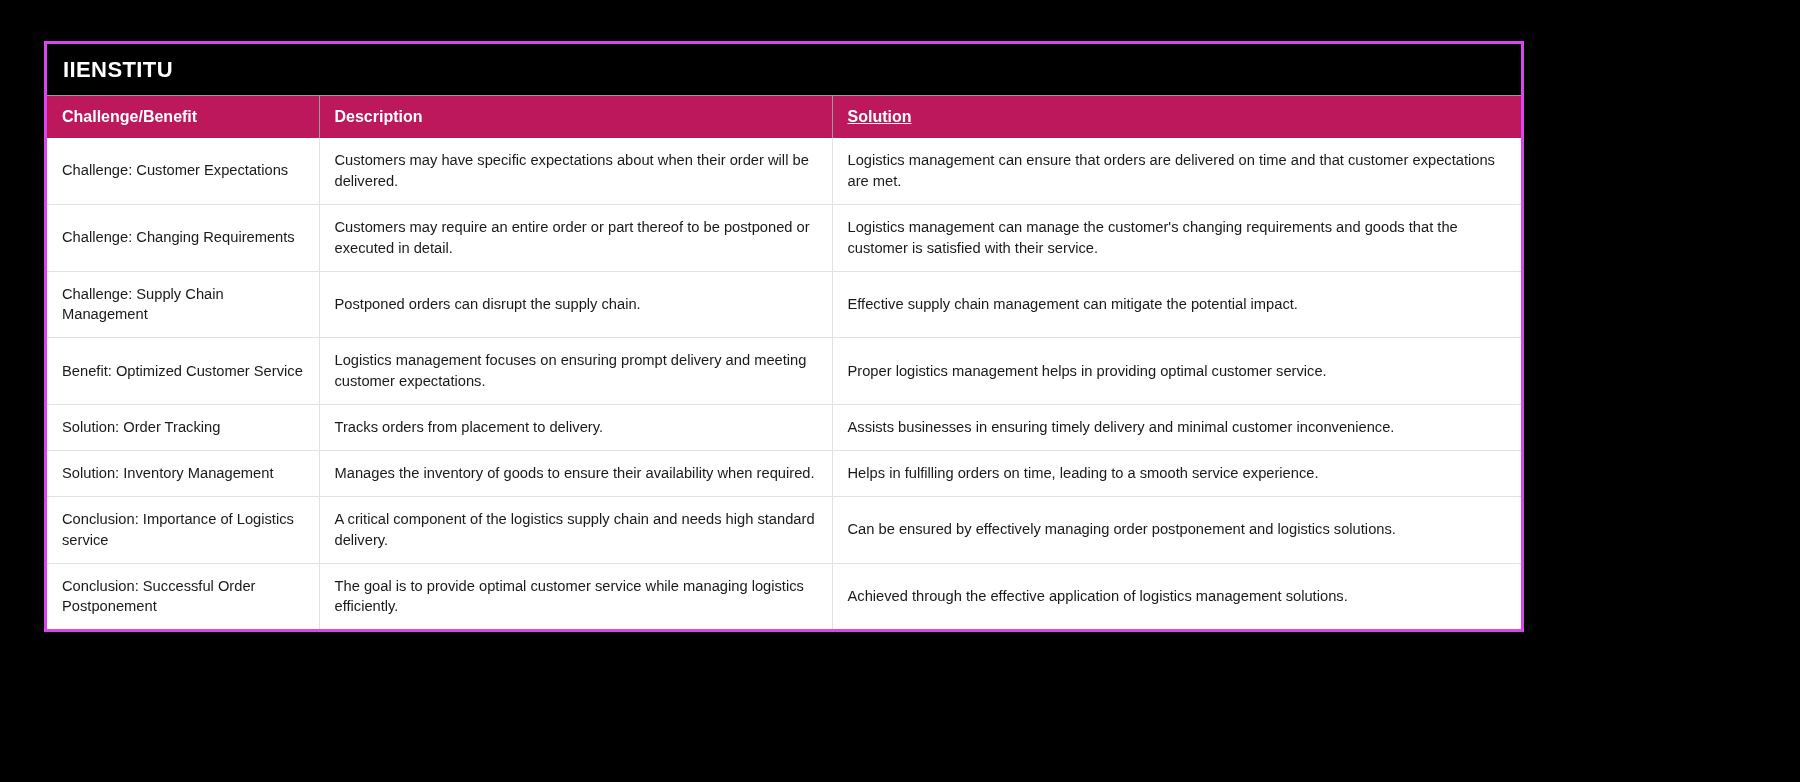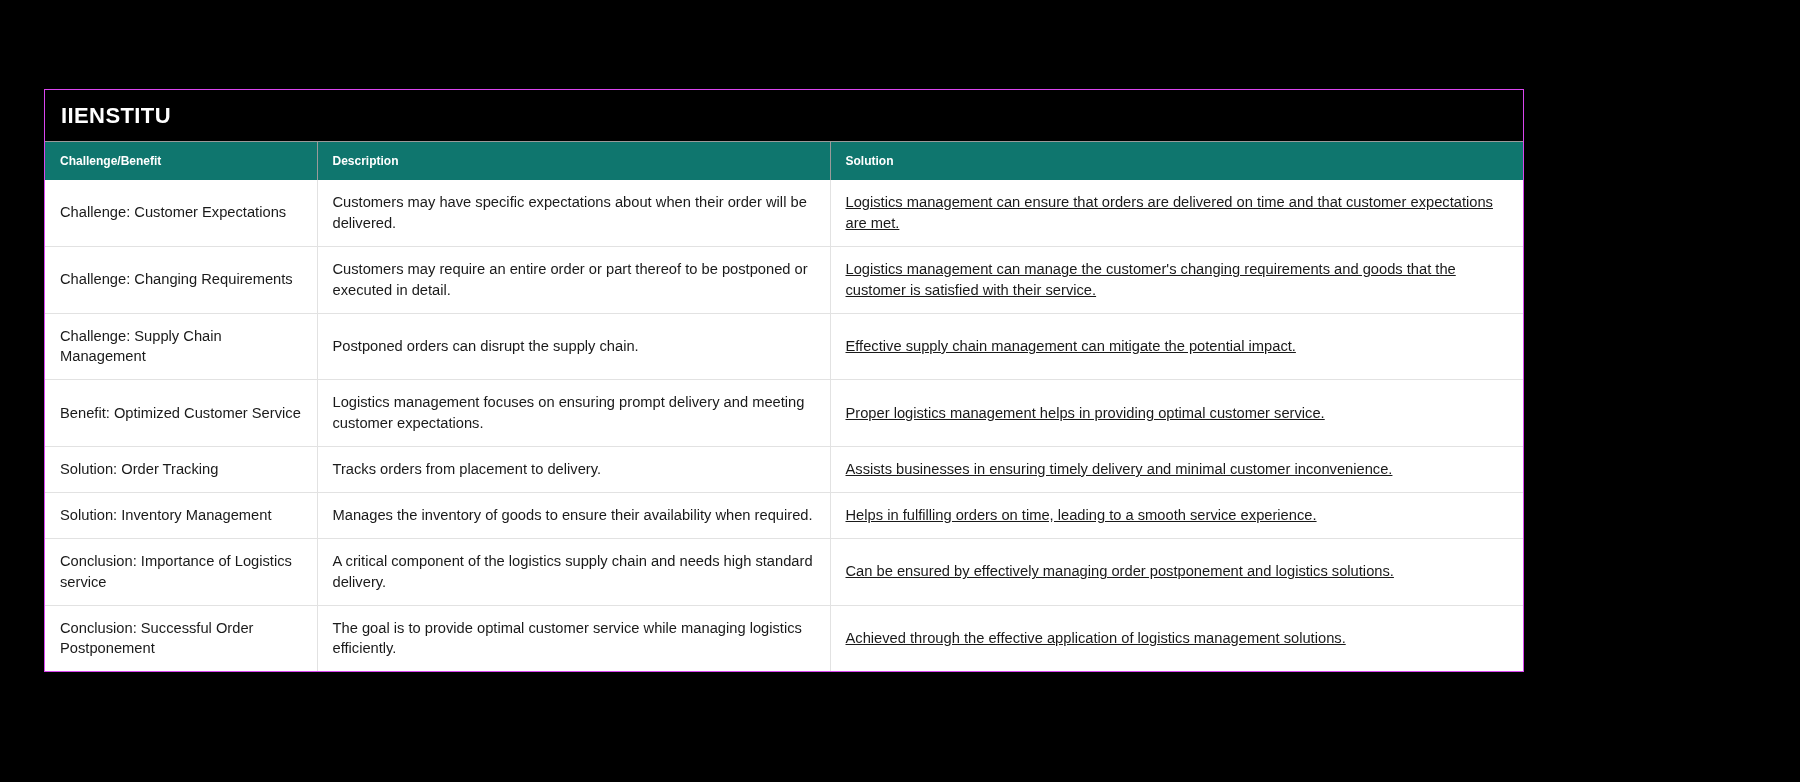--- a/index.html
+++ b/index.html
@@ -20,24 +20,23 @@
     height: 782px;
     background: #000000;
   }
 
   .card {
     position: absolute;
     left: 44px;
     top: 41px;
     width: 1480px;
     background: #000000;
-    border: 1px solid #d946ef;
+    border: 3px solid #d946ef;
     box-sizing: border-box;
     overflow: hidden;
-    margin-top: 48px;
   }
 
   .brand-bar {
     height: 52px;
     background: #000000;
     display: flex;
     align-items: center;
     padding: 0 0 0 16px;
     box-sizing: border-box;
     border-bottom: 1px solid #9a9a9a;
@@ -54,45 +53,45 @@
     border-collapse: collapse;
     table-layout: fixed;
     background: #ffffff;
   }
 
   table.data-table colgroup col.c1 { width: 272px; }
   table.data-table colgroup col.c2 { width: 513px; }
   table.data-table colgroup col.c3 { width: 693px; }
 
   thead th {
-    background: #0f766e;
+    background: #be185d;
     color: #ffffff;
-    font-size: 12px;
+    font-size: 16px;
     font-weight: bold;
     text-align: left;
     padding: 12px 14px 12px 15px;
     border-right: 1px solid #9a9a9a;
     vertical-align: middle;
     box-sizing: border-box;
   }
-  thead th:last-child { border-right: none; }
+  thead th:last-child { border-right: none; text-decoration: underline; }
 
   tbody td {
     background: #ffffff;
     color: #1a1a1a;
     font-size: 14.7px;
     line-height: 1.42;
     text-align: left;
     vertical-align: middle;
     padding: 12px 14px 12px 15px;
     border-right: 1px solid #e2e2e2;
     border-bottom: 1px solid #e2e2e2;
     box-sizing: border-box;
   }
-  tbody td:last-child { border-right: none; text-decoration: underline; }
+  tbody td:last-child { border-right: none; }
   tbody tr:last-child td { border-bottom: none; }
 </style>
 </head>
 <body>
 
 <div class="page">
   <div class="card">
 
     <div class="brand-bar">
       <span class="brand-title">IIENSTITU</span>

